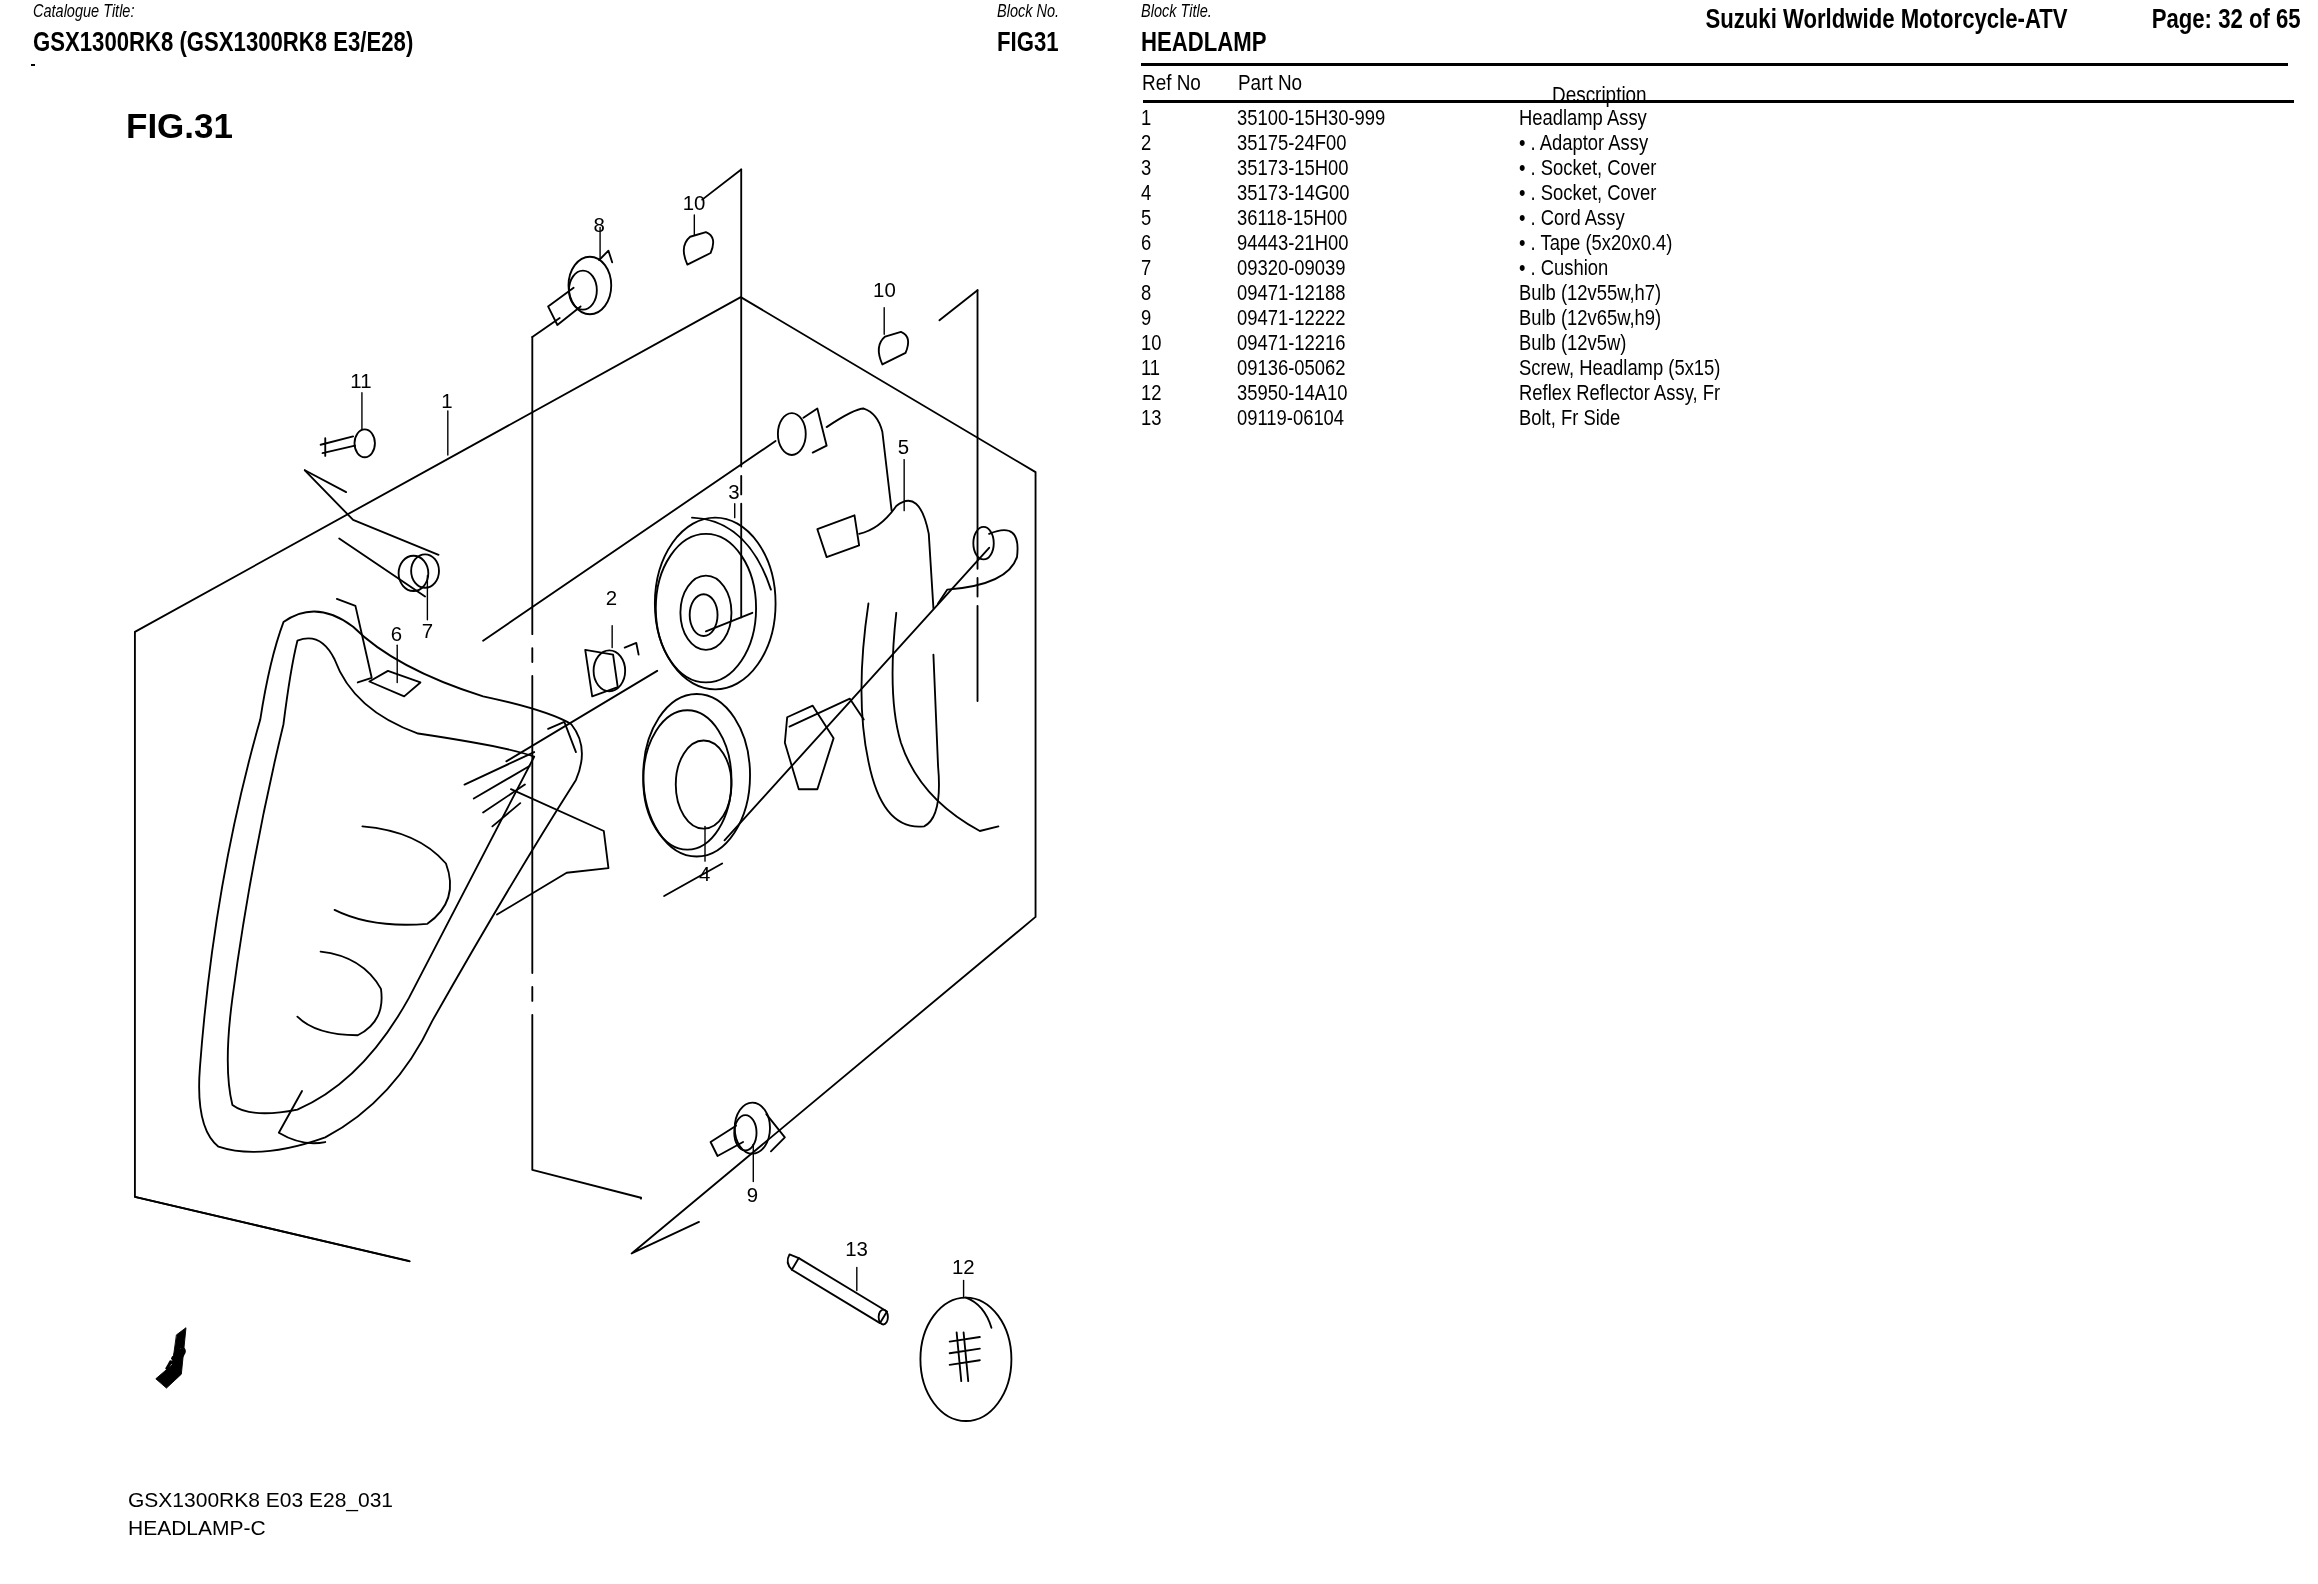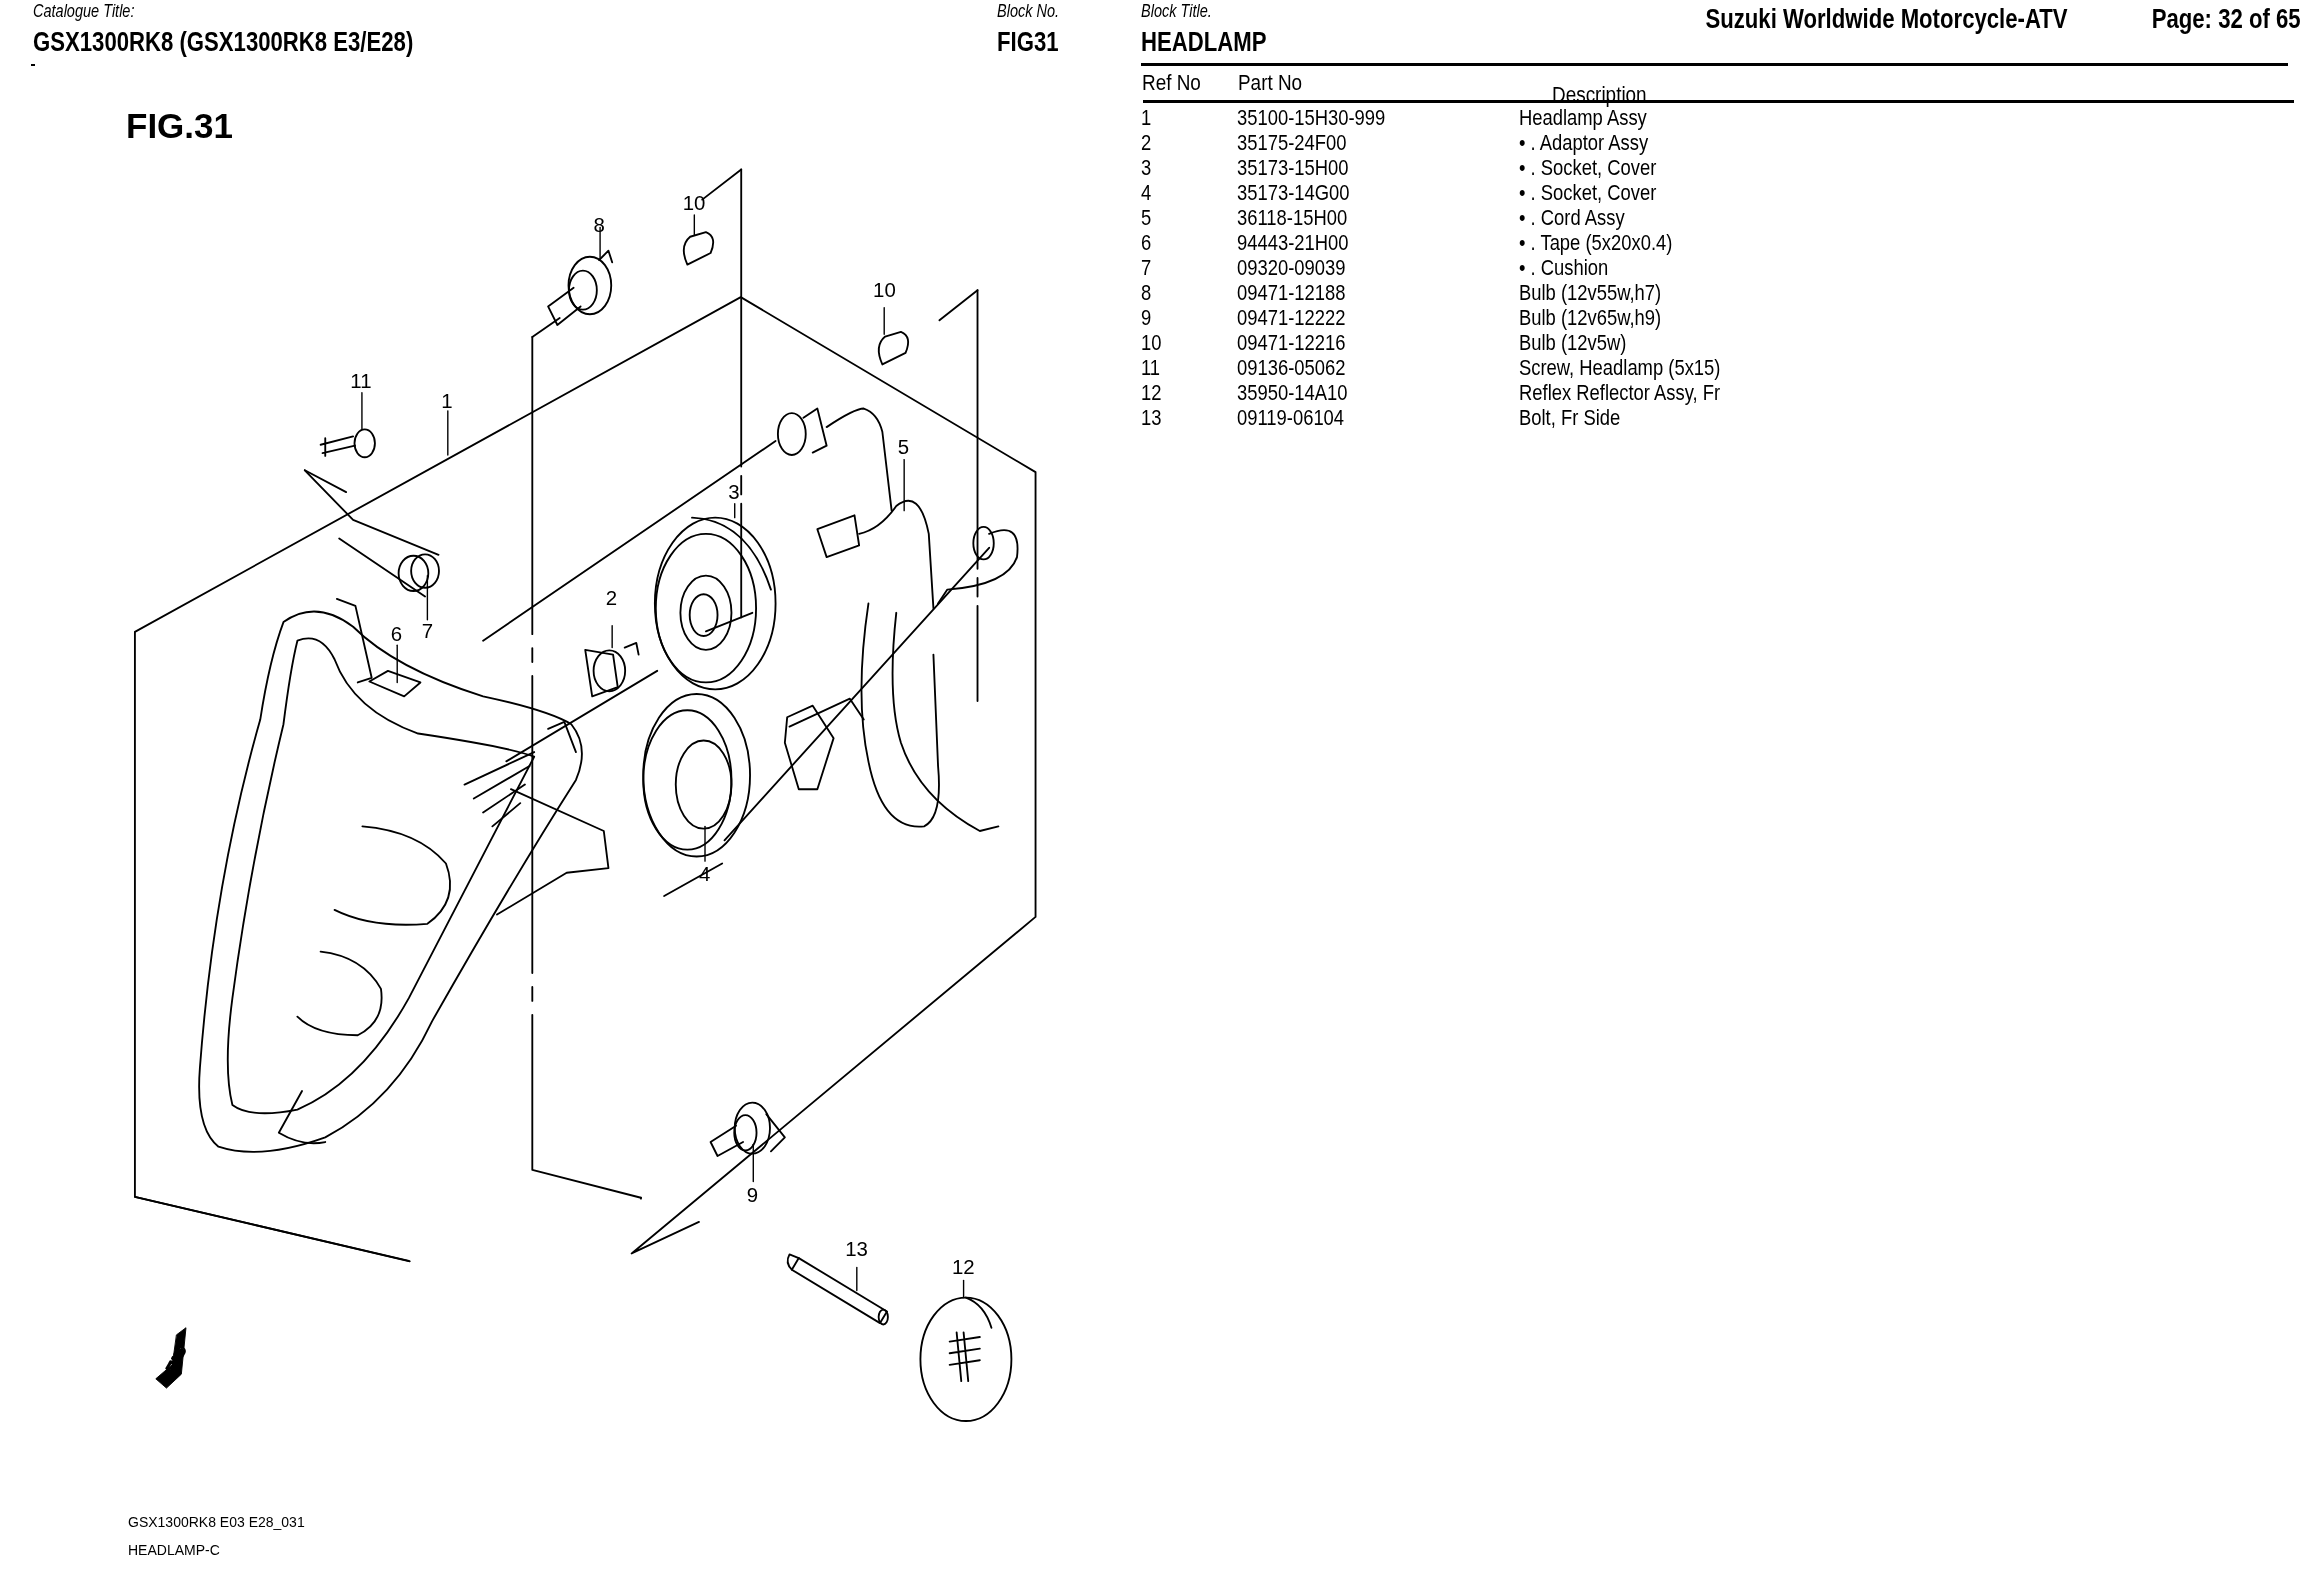--- a/index.html
+++ b/index.html
@@ -13,21 +13,21 @@
   .dot { position:absolute; left:31px; top:64px; width:3.7px; height:2.3px; background:#000; }
   .fig-title { font-size: 35px; font-weight: bold; }
   table.parts { position: absolute; left: 1141px; top: 106px; border-collapse: collapse; }
   table.parts td { font-size: 21.4px; line-height: 25px; padding: 0; vertical-align: top;
                    transform-origin: left top; }
   .c-ref { width: 96px; }
   .c-part { width: 282px; }
   .c-desc { width: 696px; }
   .th { font-weight: normal; font-size: 22px; }
   .cell-inner { display:inline-block; transform: scaleX(0.86); transform-origin: left top; }
-  .footer { font-size: 14px; margin-top: 26px; }
+  .footer { font-size: 21px; }
   svg#diagram { position: absolute; left: 0; top: 0; }
   svg#diagram text { font-family: "Liberation Sans", sans-serif; font-size: 44px; fill: #000; }
 </style>
 </head>
 <body>
 
 <div class="abs lbl-italic" style="left:32.5px;top:0px;">Catalogue Title:</div>
 <div class="abs hdr-big" style="left:32.5px;top:27px;">GSX1300RK8 (GSX1300RK8 E3/E28)</div>
 <div class="dot"></div>
 

